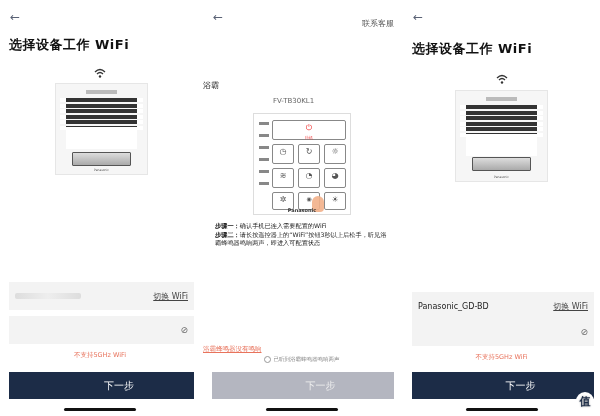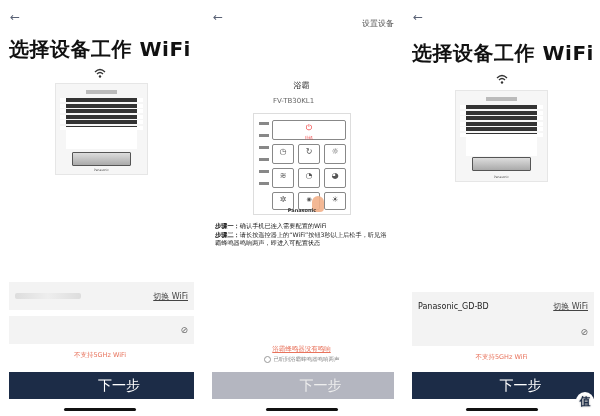--- a/index.html
+++ b/index.html
@@ -1,45 +1,45 @@
 <!DOCTYPE html>
 <html><head>
 <meta charset="utf-8">
 <style>
 *{box-sizing:border-box;margin:0;padding:0;}
 body{width:600px;height:416px;background:#fff;font-family:"DejaVu Sans","Liberation Sans",sans-serif;overflow:hidden;position:relative;color:#1a1a1a;}
 .screen{position:absolute;top:0;width:200px;height:416px;background:#fff;overflow:hidden;}
 #s1{left:0;}#s2{left:203px;width:197px;}#s3{left:403px;width:197px;}
 .back{position:absolute;top:10px;left:10px;font-size:12px;color:#5a6275;}
-.title{position:absolute;top:36px;left:9px;font-size:20px;font-weight:bold;color:#111;letter-spacing:.5px;}
+.title{position:absolute;top:36px;left:9px;font-size:13px;font-weight:bold;color:#111;letter-spacing:.5px;}
 .contact{position:absolute;top:18px;right:6px;font-size:8px;color:#555;}
 .wifi-icon{position:absolute;left:50%;transform:translateX(-50%);}
 .device{position:absolute;background:#f6f6f6;border:1px solid #e6e6e6;}
 .device .top{position:absolute;top:6px;left:33%;width:34%;height:4px;background:#bbb;}
 .grille{position:absolute;top:14px;left:4px;right:4px;height:36px;}
 .grille .bar{height:4px;margin-bottom:1.5px;background:#333;border-left:6px solid #fff;border-right:6px solid #fff;}
 .device .panel{position:absolute;left:10px;right:10px;height:22px;background:#fff;}
 .device .btn{position:absolute;left:18%;right:18%;height:14px;background:linear-gradient(#ddd,#aaa);border:1px solid #555;border-radius:1px;}
 .device .brand{position:absolute;left:0;right:0;font-size:3px;text-align:center;color:#555;}
 .field{position:absolute;left:9px;right:6px;height:28px;background:#f3f3f3;font-size:8px;display:flex;align-items:center;padding:0 6px;}
 .field .switch{margin-left:auto;font-size:8px;color:#444;text-decoration:underline;}
 .field .eye{margin-left:auto;font-size:9px;color:#666;}
 .warn{position:absolute;left:0;right:0;text-align:center;font-size:6.5px;color:#e8735c;}
-.next{position:absolute;left:9px;right:6px;height:27px;background:#1c2c47;color:#fff;font-size:14px;display:flex;align-items:center;justify-content:center;padding-left:35px;}
+.next{position:absolute;left:9px;right:6px;height:27px;background:#1c2c47;color:#fff;font-size:10px;display:flex;align-items:center;justify-content:center;padding-left:35px;}
 .next.disabled{background:#b4b6c0;color:#eee;}
 .home-bar{position:absolute;bottom:5px;left:50%;transform:translateX(-50%);width:72px;height:3px;background:#111;border-radius:2px;}
 .ssid-blur{width:66px;height:6px;background:linear-gradient(90deg,#ddd,#eee,#ddd);border-radius:2px;}
 .remote{position:absolute;top:113px;left:50px;width:98px;height:102px;border:1px solid #ddd;background:#fff;}
 .remote .col{position:absolute;left:5px;top:8px;width:10px;}
 .remote .col div{height:3px;margin-bottom:9px;background:#888;}
 .rbtn{position:absolute;border:1px solid #888;border-radius:2px;background:#fff;font-size:6px;text-align:center;color:#555;}
 .rbtn .ic{display:block;font-size:8px;margin-top:2px;color:#555;}
 .steps{position:absolute;top:222px;left:12px;right:8px;font-size:6.2px;line-height:8.5px;color:#222;}
 .steps b{font-weight:bold;}
-.link-red{position:absolute;top:345px;left:0;right:0;text-align:center;font-size:6.5px;color:#e8735c;text-decoration:underline;}
+.link-red{position:absolute;top:345px;left:0;right:0;font-size:6.5px;color:#e8735c;text-decoration:underline;}
 .radio-row{position:absolute;top:356px;left:0;right:0;text-align:center;font-size:5.5px;color:#888;display:flex;justify-content:center;align-items:center;gap:3px;}
 .radio{width:7px;height:7px;border:1px solid #999;border-radius:50%;display:inline-block;}
 .watermark{position:absolute;bottom:6px;right:6px;color:#fff;font-size:17px;font-weight:bold;display:flex;align-items:center;gap:3px;text-shadow:0 0 2px rgba(0,0,0,.4);}
 .watermark .circ{width:18px;height:18px;border-radius:50%;background:#fff;color:#1c2c47;font-size:11px;display:flex;align-items:center;justify-content:center;}
 </style>
 </head>
 <body>
 
 <div class="screen" id="s1">
   <span class="back">←</span>
@@ -70,22 +70,22 @@
   <div class="field" style="top:316px">
     <span class="eye">⊘</span>
   </div>
   <div class="warn" style="top:351px">不支持5GHz WiFi</div>
   <div class="next" style="top:372px">下一步</div>
   <div class="home-bar"></div>
 </div>
 
 <div class="screen" id="s2">
   <span class="back">←</span>
-  <span class="contact">设置设备</span>
-  <div style="position:absolute;top:80px;left:0;right:0;text-align:center;font-size:8px;color:#222">浴霸</div>
+  <span class="contact">联系客服</span>
+  <div style="position:absolute;top:80px;left:0;right:0;font-size:8px;color:#222">浴霸</div>
   <div style="position:absolute;top:97px;left:0;right:16px;text-align:center;font-size:7px;color:#666">FV-TB30KL1</div>
   <div class="remote">
     <div class="col">
         <div></div>
         <div></div>
         <div></div>
         <div></div>
         <div></div>
         <div></div>
       </div>

